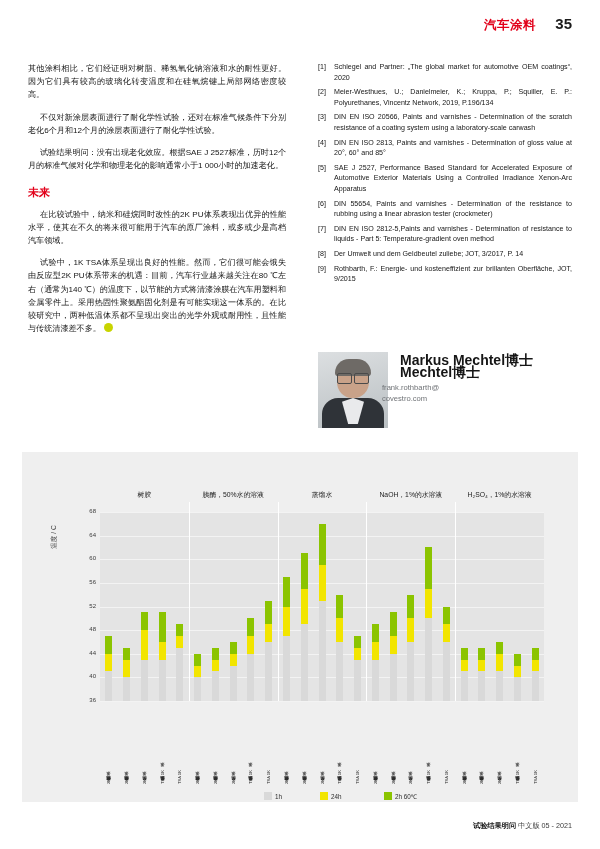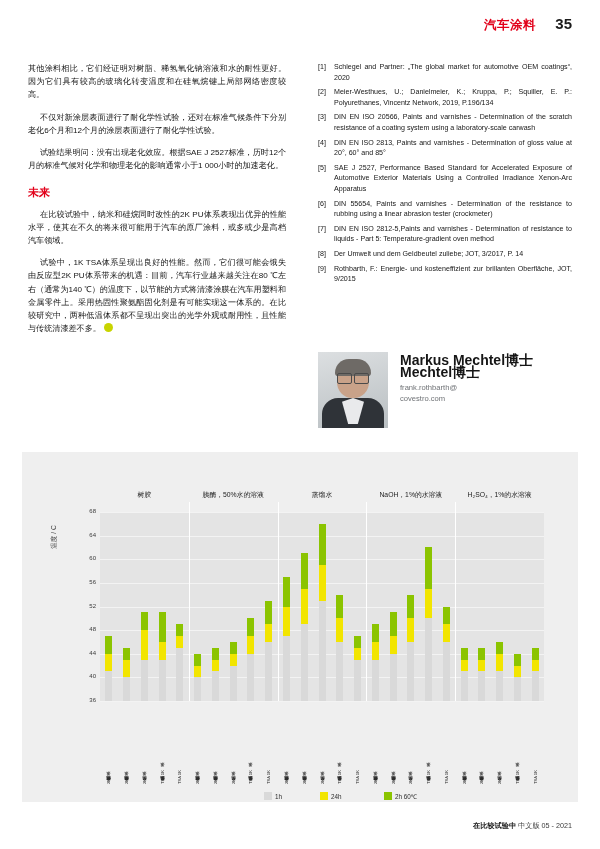--- a/index.html
+++ b/index.html
@@ -86,21 +86,21 @@
   }
   .ap-shirt{
     position:absolute;left:24px;top:46px;width:22px;height:26px;background:#e9eaec;
     clip-path:polygon(50% 0,100% 14%,72% 100%,28% 100%,0 14%);
   }
   .author-name{
     position:absolute;left:82px;top:2px;width:170px;
     font-size:14px;font-weight:bold;line-height:12px;color:#161616;
   }
   .author-mail{
-    position:absolute;left:82px;top:31px;width:170px;
+    position:absolute;left:64px;top:31px;width:170px;
     font-size:7.6px;line-height:10.6px;color:#6f7276;
   }
 
   
   .figure{
     position:absolute;left:22px;top:452px;width:556px;height:350px;
     background:#efefef;
   }
   .fig-cap{
     position:absolute;left:12px;top:10px;
@@ -412,17 +412,17 @@
 
       <div class="legend">
         <span class="lg" style="left:0;"><span class="lgsw s1h"></span><span>1h</span></span>
         <span class="lg" style="left:56px;"><span class="lgsw s24h"></span><span>24h</span></span>
         <span class="lg" style="left:120px;"><span class="lgsw s2h"></span><span>2h 60℃</span></span>
       </div>
     </div>
   </div>
 
   <div class="footer">
-    <b>在比较试验中</b>
+    <b>试验结果明问</b>
     <span>中文版 05 - 2021</span>
   </div>
 
 </div>
 
 </body></html>

